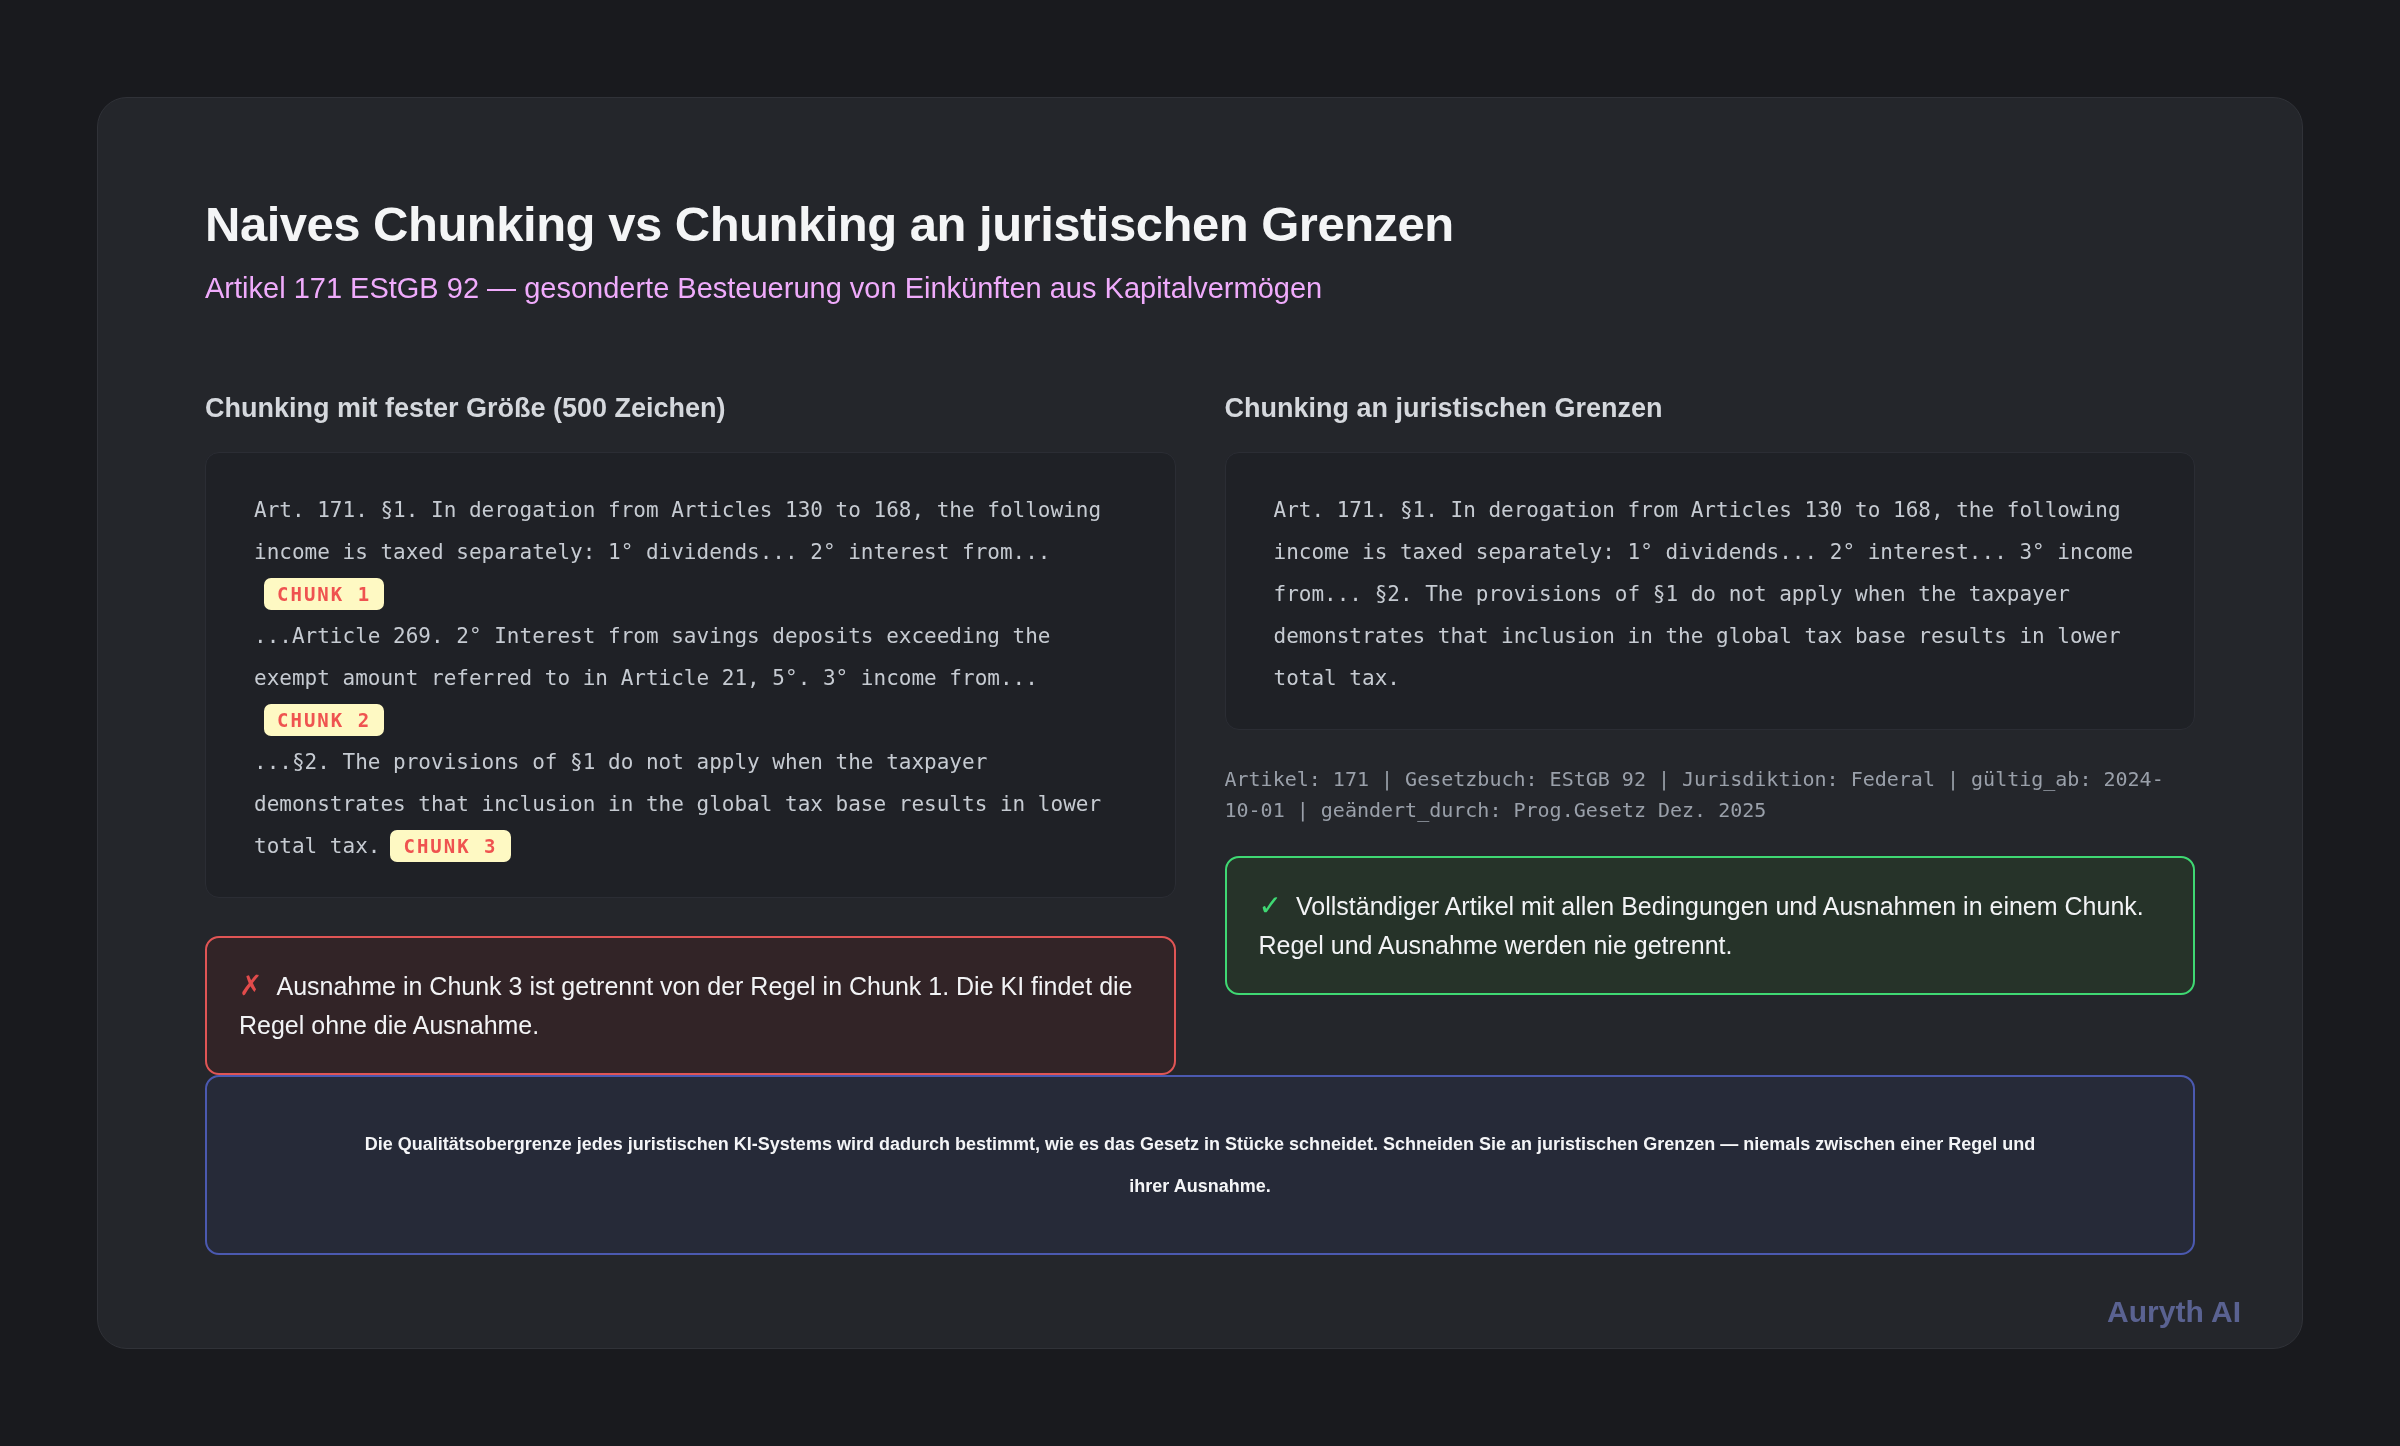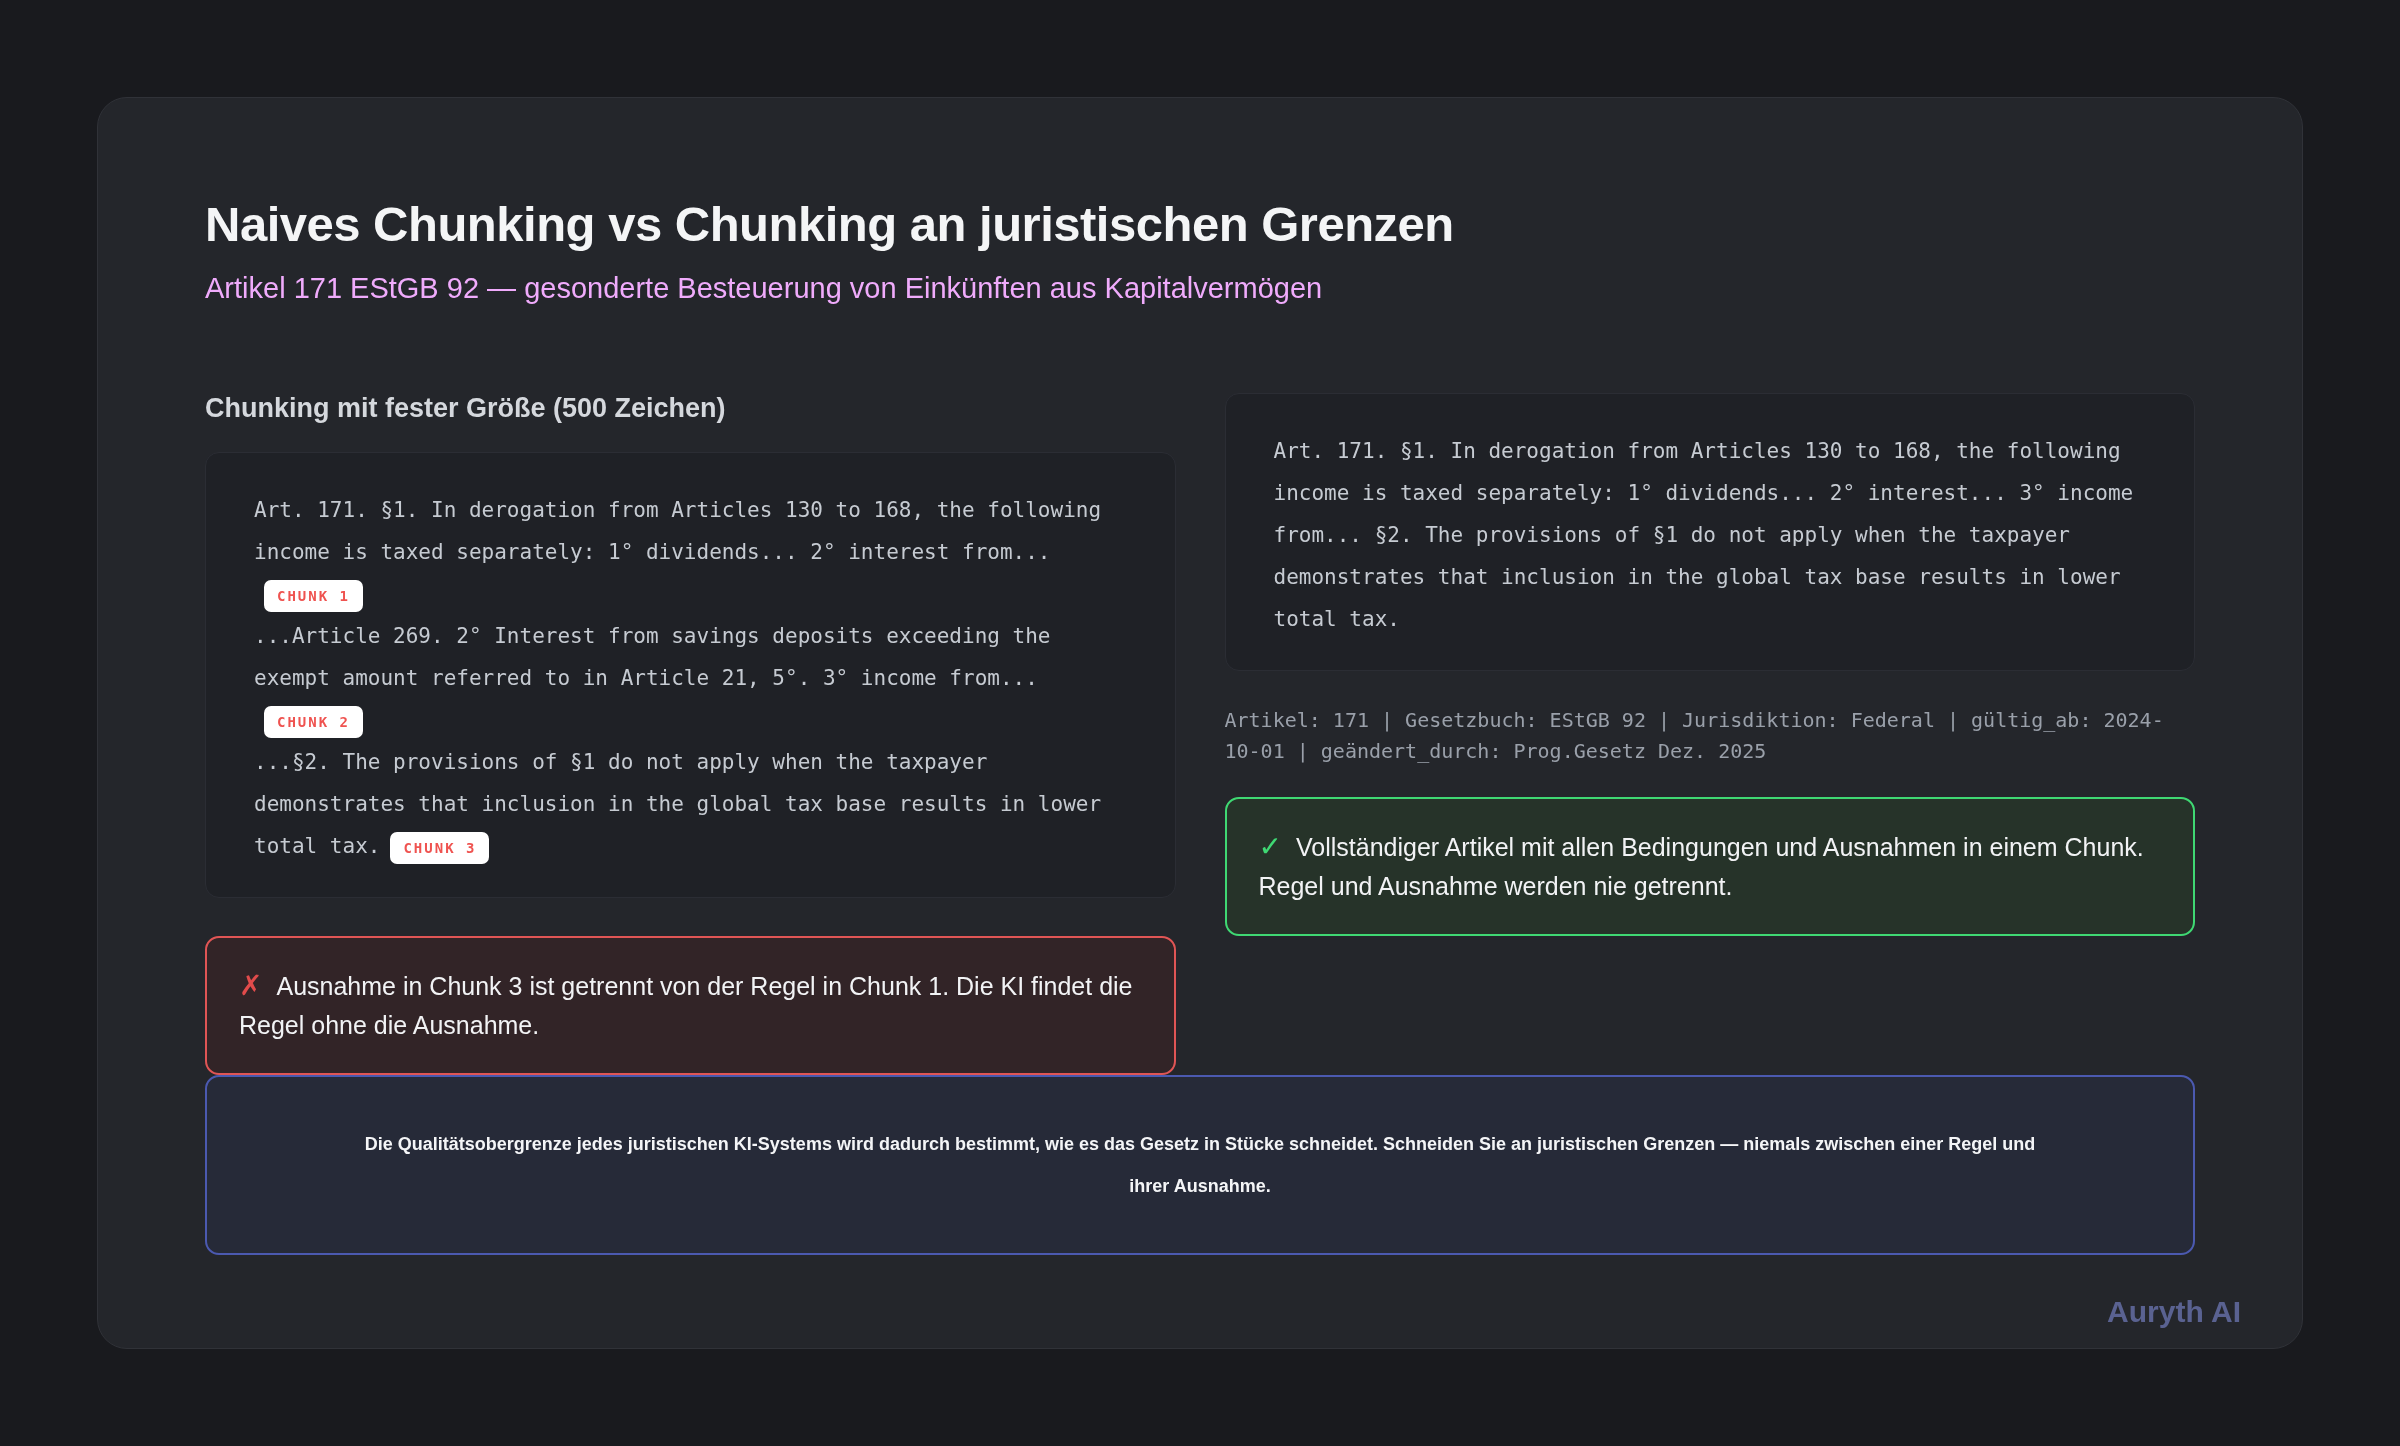--- a/index.html
+++ b/index.html
@@ -51,25 +51,25 @@
     border: 1px solid #2b2d34;
     border-radius: 14px;
     padding: 36px 48px 30px 48px;
     font-family: "DejaVu Sans Mono", monospace;
     font-size: 21px;
     line-height: 42px;
     color: #c6cbd2;
   }
   .chunk-badge {
     display: inline-block;
-    background: #ffffff;
+    background: #fef9c3;
     color: #ef5350;
     font-family: "DejaVu Sans Mono", monospace;
     font-weight: 700;
-    font-size: 14px;
+    font-size: 19px;
     line-height: 30px;
     padding: 1px 13px;
     border-radius: 7px;
     margin-left: 10px;
     letter-spacing: 2px;
     vertical-align: baseline;
   }
   .metadata {
     margin-top: 34px;
     font-family: "DejaVu Sans Mono", monospace;
@@ -139,20 +139,21 @@
           <div><span>Art. 171. §1. In derogation from Articles 130 to 168, the following income is taxed separately: 1° dividends... 2° interest from...</span><span class="chunk-badge">CHUNK 1</span></div>
           <div><span>...Article 269. 2° Interest from savings deposits exceeding the exempt amount referred to in Article 21, 5°. 3° income from...</span><span class="chunk-badge">CHUNK 2</span></div>
           <div><span>...§2. The provisions of §1 do not apply when the taxpayer demonstrates that inclusion in the global tax base results in lower total tax.</span><span class="chunk-badge">CHUNK 3</span></div>
         </div>
         <div class="verdict verdict-bad">
           <span class="v-icon">✗</span><span>Ausnahme in Chunk 3 ist getrennt von der Regel in Chunk 1. Die KI findet die Regel ohne die Ausnahme.</span>
         </div>
       </div>
 
       <div class="column">
+        <div class="col-heading">Chunking an juristischen Grenzen</div>
         <div class="code-block">
           <div>Art. 171. §1. In derogation from Articles 130 to 168, the following income is taxed separately: 1° dividends... 2° interest... 3° income from... §2. The provisions of §1 do not apply when the taxpayer demonstrates that inclusion in the global tax base results in lower total tax.</div>
         </div>
         <div class="metadata">Artikel: 171 | Gesetzbuch: EStGB 92 | Jurisdiktion: Federal | gültig_ab: 2024-10-01 | geändert_durch: Prog.Gesetz Dez. 2025</div>
         <div class="verdict verdict-good">
           <span class="v-icon">✓</span><span>Vollständiger Artikel mit allen Bedingungen und Ausnahmen in einem Chunk. Regel und Ausnahme werden nie getrennt.</span>
         </div>
       </div>
 
     </div>

